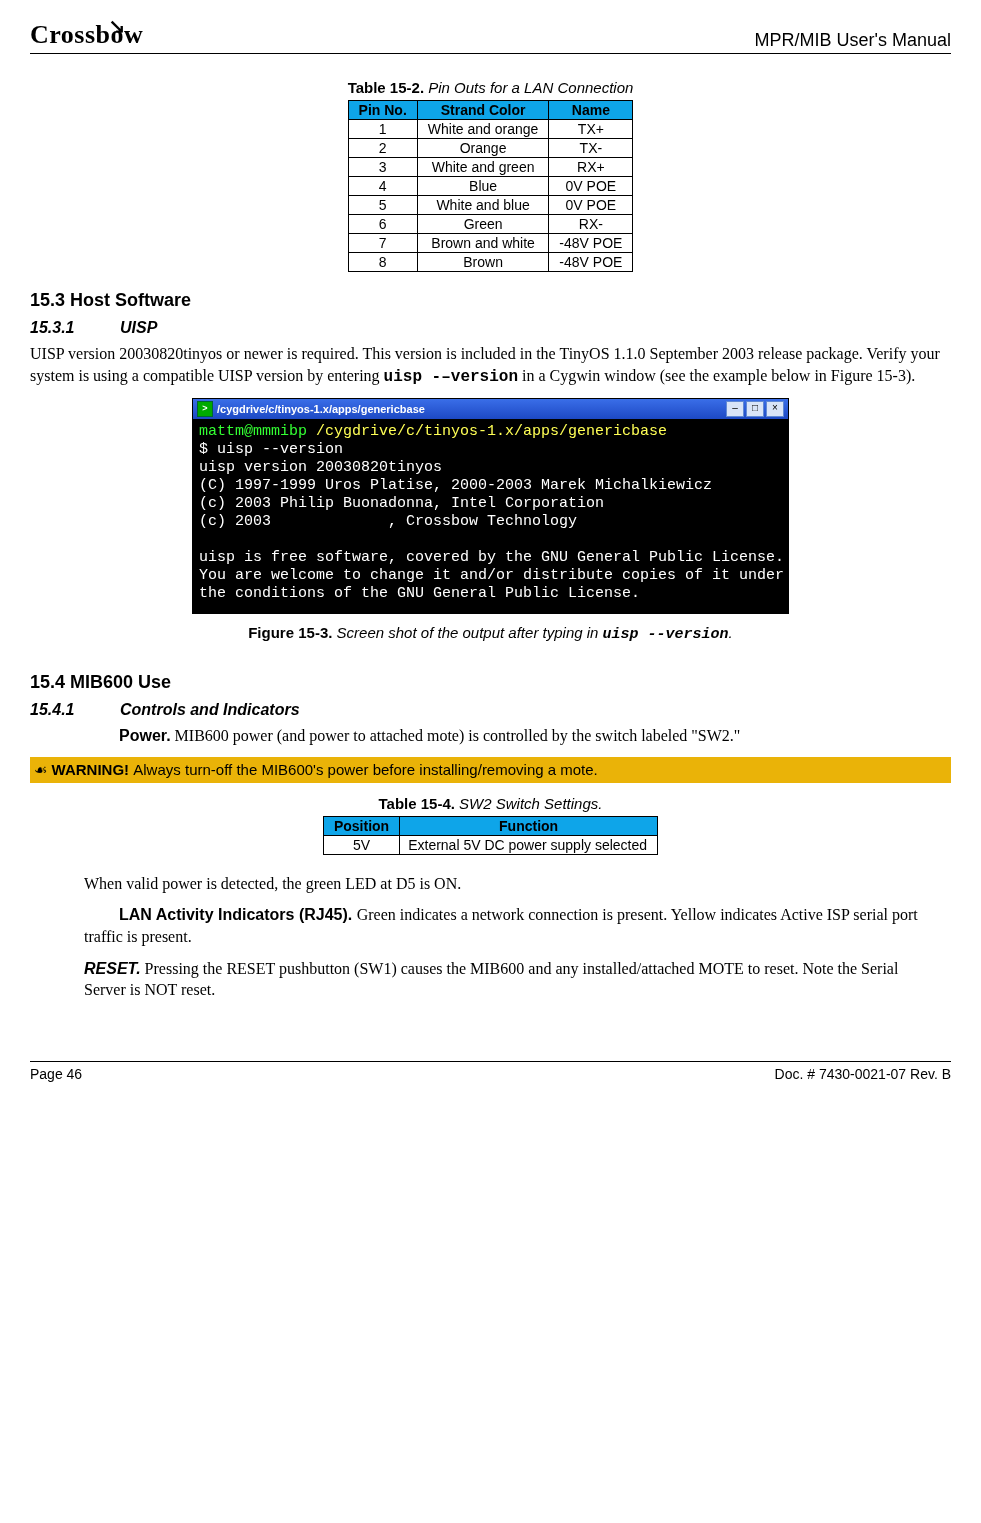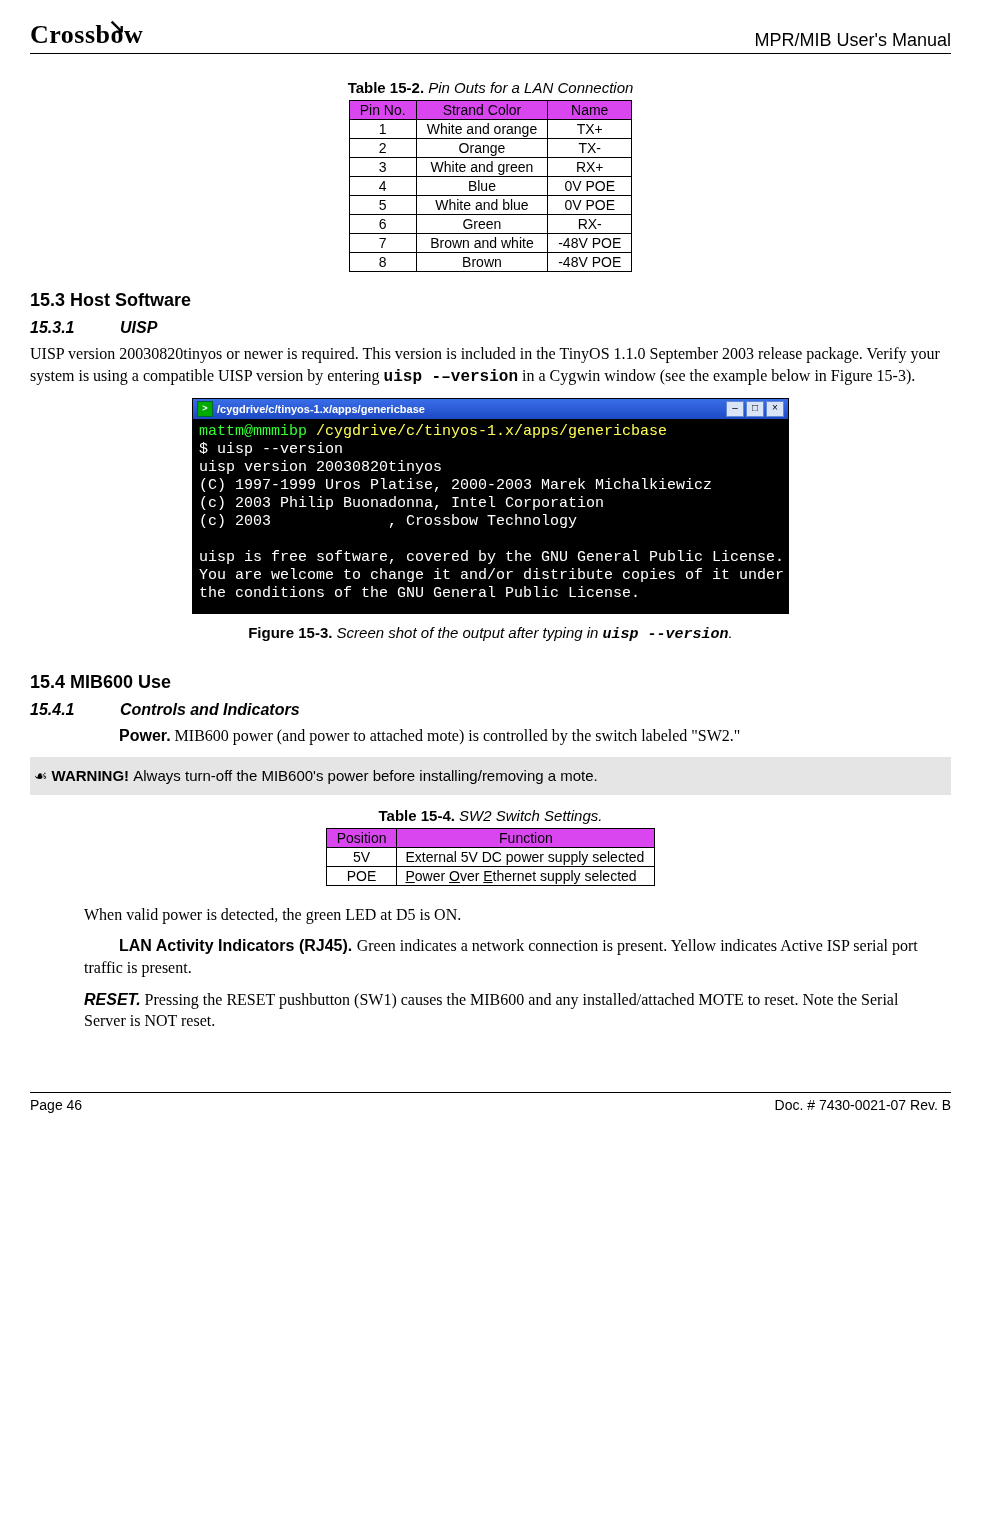--- a/index.html
+++ b/index.html
@@ -50,22 +50,22 @@
     font-family: Arial, sans-serif;
     font-size: 14px;
   }
   table.data th, table.data td {
     border: 1px solid #000;
     padding: 1px 10px;
     text-align: center;
     white-space: nowrap;
   }
   table.data th {
-    background: #d946ef;
-    font-weight: normal;
+    background: #0ea5e9;
+    font-weight: bold;
   }
   h2.sect {
     font-family: Arial, sans-serif;
     font-weight: bold;
     font-size: 18px;
     margin: 14px 0 6px 0;
   }
   h3.subsect {
     font-family: Arial, sans-serif;
     font-weight: bold;
@@ -113,24 +113,24 @@
     background:#000;color:#fff;
     font-family:"Courier New",monospace;font-size:15px;
     padding:4px 6px 10px 6px;
     line-height:1.2;
     white-space: pre;
   }
   .term-body .grn{color:#3f3;}
   .term-body .yel{color:#ff5;}
   .indent-block { margin-left: 54px; margin-right:20px;}
   .warning-bar {
-    background:#e5e5e5;
+    background:#eab308;
     font-family: Arial, sans-serif;
     font-size:15px;
-    padding:10px 4px;
+    padding:4px 4px;
     margin:6px 0 12px 0;
   }
   .warning-bar .wlabel { font-weight:bold; }
   .footer-row {
     display:flex;justify-content:space-between;
     border-top:1.5px solid #000;
     margin-top:60px;padding-top:4px;
     font-family: Arial, sans-serif;font-size:14px;
   }
   .runin { font-family: Arial, sans-serif; font-weight:bold;margin-left:35px; }
@@ -261,24 +261,20 @@
     <tr>
       <th>Position</th>
       <th>Function</th>
     </tr>
   </thead>
   <tbody id="t154-body">
       <tr>
         <td>5V</td>
         <td style="text-align: center; padding-left: 8px; ">External 5V DC power supply selected</td>
       </tr>
-      <tr>
-        <td>POE</td>
-        <td style="text-align: left; padding-left: 8px; padding-right: 8px;"><span class="underline-letter">P</span>ower <span class="underline-letter">O</span>ver <span class="underline-letter">E</span>thernet supply selected</td>
-      </tr>
     </tbody>
 </table>
 
 <div class="indent-block">
   <p class="body">When valid power is detected, the green LED at D5 is ON.</p>
   <p class="body">
     <span class="runin">LAN Activity Indicators (RJ45). </span><span>Green indicates a network connection is present. Yellow indicates Active ISP serial port traffic is present.</span>
   </p>
   <p class="body">
     <span class="runin-ital">RESET.</span><span> Pressing the RESET pushbutton (SW1) causes the MIB600 and any installed/attached MOTE to reset. Note the Serial Server is NOT reset.</span>

